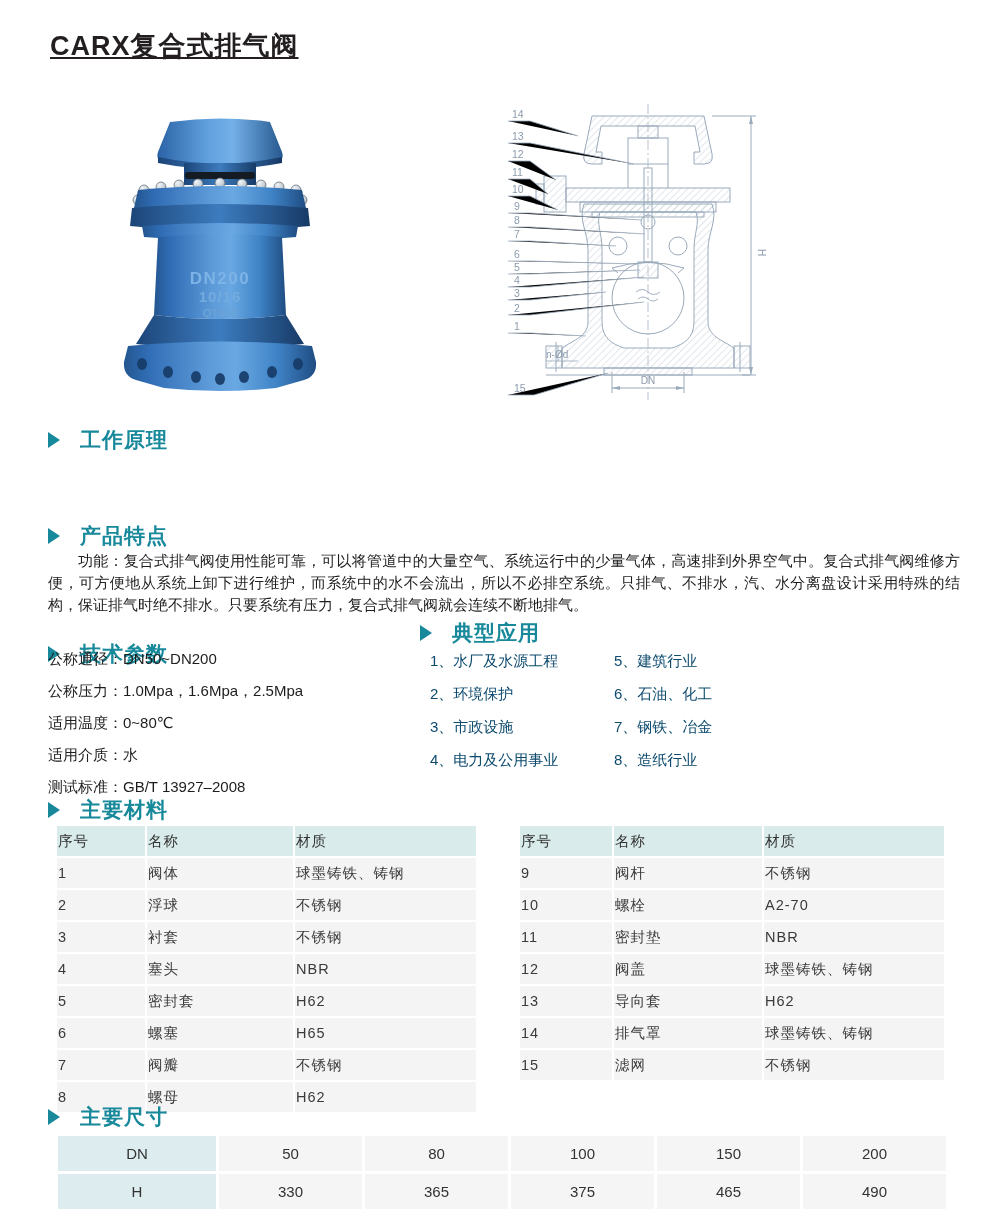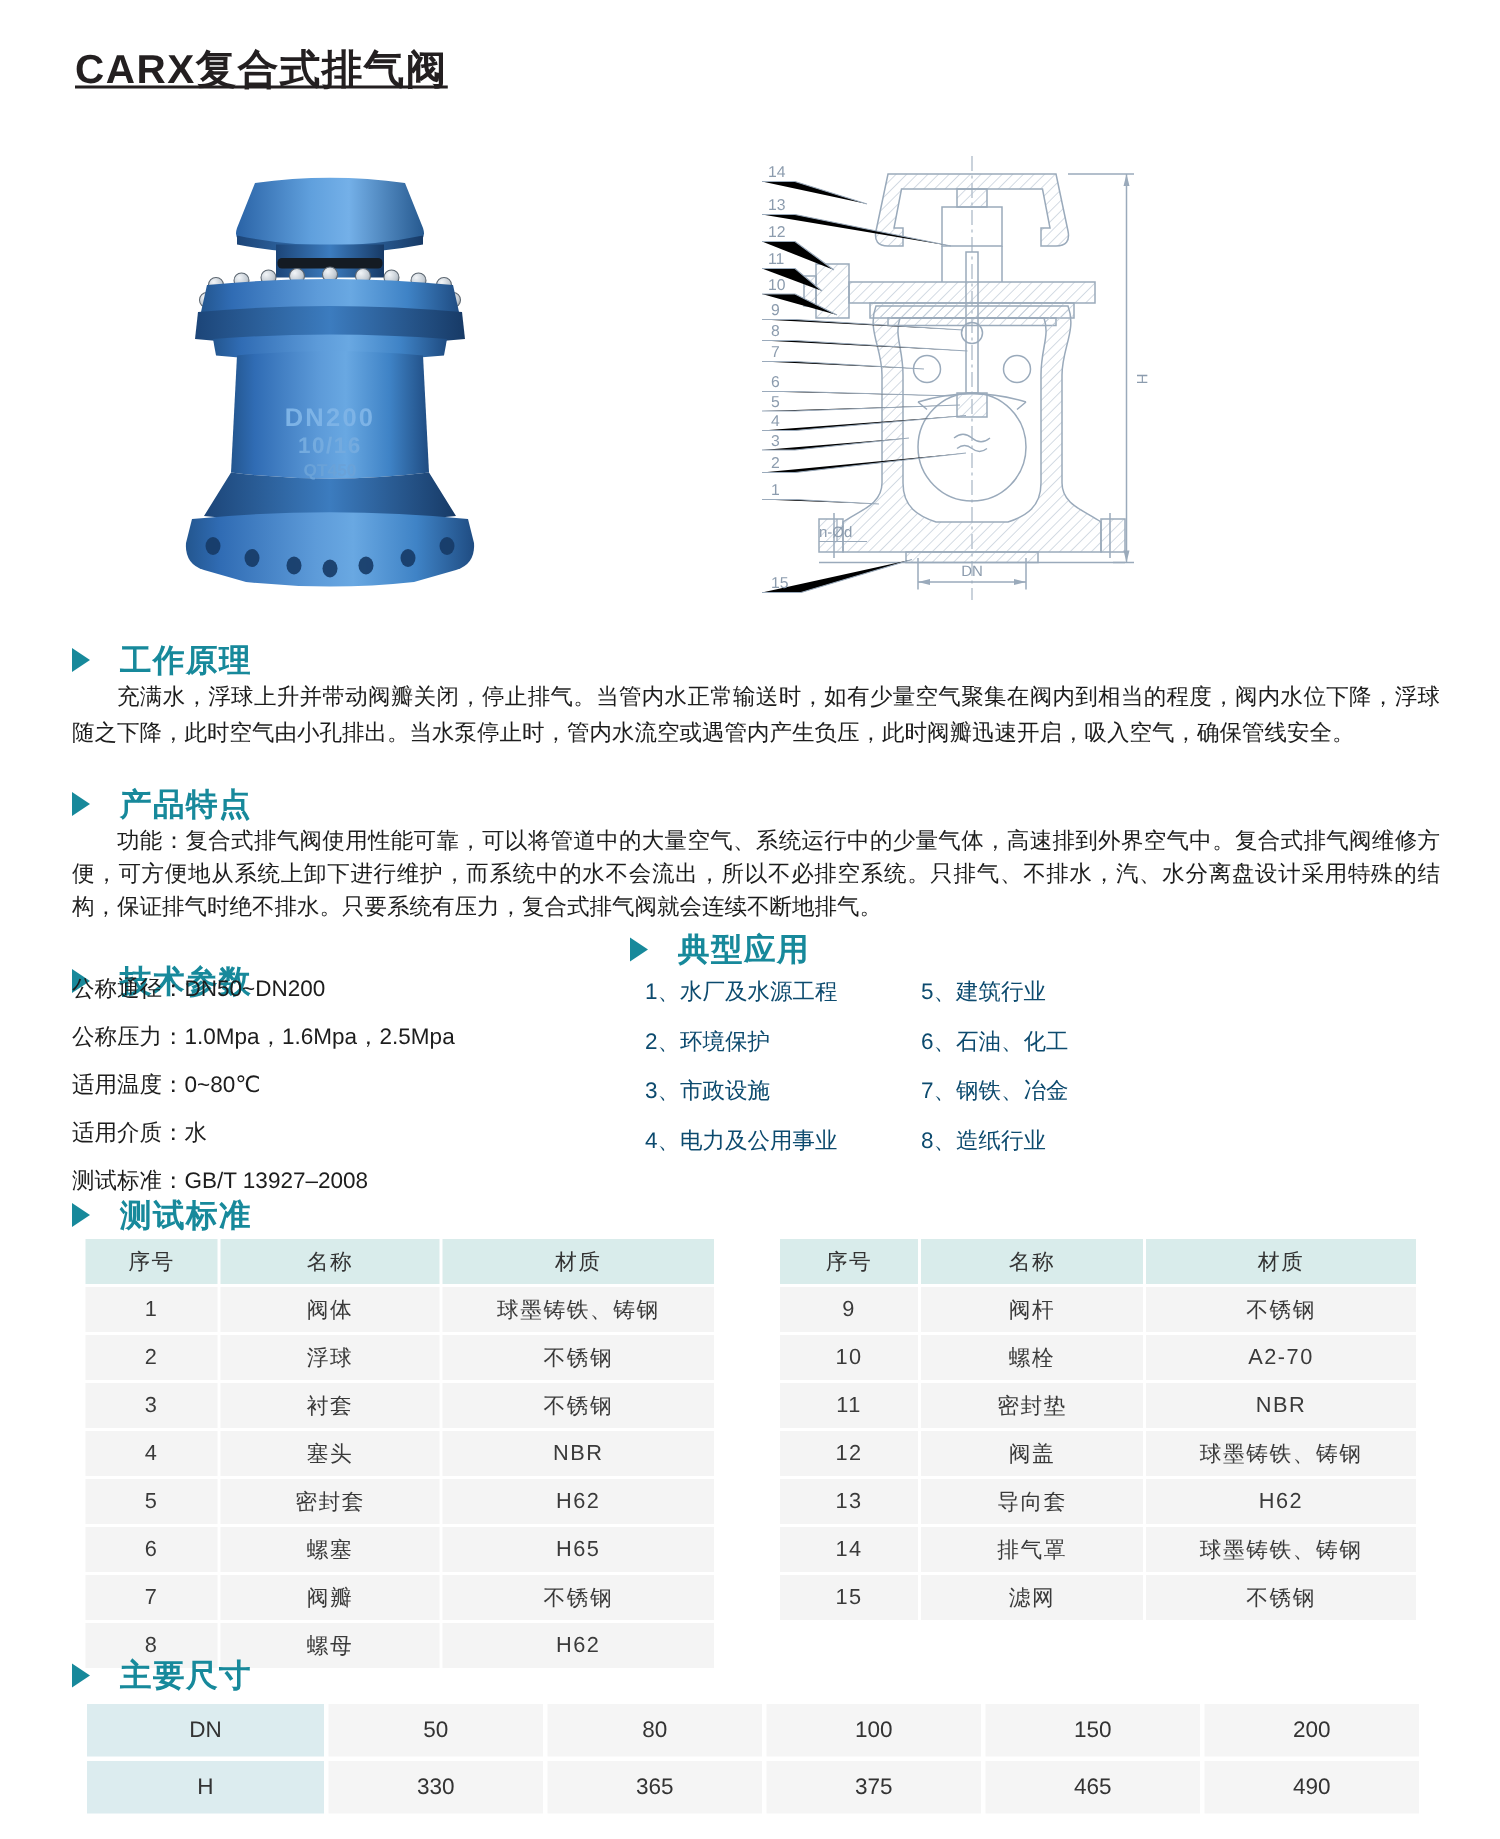--- a/index.html
+++ b/index.html
@@ -13,21 +13,21 @@
   .tri{width:0;height:0;border-left:12px solid #17899b;border-top:8px solid transparent;
         border-bottom:8px solid transparent;}
   .body-text{position:absolute;margin:0;font-size:15px;line-height:24px;color:#1d1d1d;
         text-indent:2em;text-align:justify;}
   .param-list{position:absolute;left:48px;top:650px;font-size:15px;color:#1d1d1d;}
   .param-list .it{margin-bottom:13px;}
   .app-col{position:absolute;top:652px;font-size:15px;color:#0c4a6e;}
   .app-col .it{margin-bottom:14px;}
   table.mat{position:absolute;border-collapse:separate;border-spacing:2px;
         font-size:14.5px;color:#3a3a3a;}
-  table.mat td{text-align:center;background:#f4f4f4;height:28px;letter-spacing:1px;}
+  table.mat td{background:#f4f4f4;height:28px;letter-spacing:1px;}
   table.mat tr.hd td{background:#d9eceb;height:28px;color:#333;}
   table.dims{position:absolute;border-collapse:separate;border-spacing:3px;
         font-size:15px;color:#333;}
   table.dims td{text-align:center;background:#f5f5f5;height:33px;}
   table.dims td.rowhd{background:#dcecef;}
   svg text{font-family:"Liberation Sans","DejaVu Sans",sans-serif;}
 </style>
 </head>
 <body>
 
@@ -205,21 +205,20 @@
         <text x="148" y="284" text-anchor="middle" font-size="10">DN</text>
         <text x="258" y="149" font-size="10" transform="rotate(90,258,149)">H</text>
       </g>
     </svg>
   </div>
 
   <h2 class="sec-head" style="left:48px;top:426px;">
     <span class="tri"></span>
     <span>工作原理</span>
   </h2>
-  <p class="body-text" style="left:48px;top:453px;width:912px;">充满水，浮球上升并带动阀瓣关闭，停止排气。当管内水正常输送时，如有少量空气聚集在阀内到相当的程度，阀内水位下降，浮球随之下降，此时空气由小孔排出。当水泵停止时，管内水流空或遇管内产生负压，此时阀瓣迅速开启，吸入空气，确保管线安全。</p>
 
   <h2 class="sec-head" style="left:48px;top:522px;">
     <span class="tri"></span>
     <span>产品特点</span>
   </h2>
   <p class="body-text" style="left:48px;top:550px;width:912px;line-height:22px;">功能：复合式排气阀使用性能可靠，可以将管道中的大量空气、系统运行中的少量气体，高速排到外界空气中。复合式排气阀维修方便，可方便地从系统上卸下进行维护，而系统中的水不会流出，所以不必排空系统。只排气、不排水，汽、水分离盘设计采用特殊的结构，保证排气时绝不排水。只要系统有压力，复合式排气阀就会连续不断地排气。</p>
 
   <h2 class="sec-head" style="left:48px;top:640px;">
     <span class="tri"></span>
     <span>技术参数</span>
@@ -244,21 +243,21 @@
   </div>
   <div class="app-col" style="left:614px;">
     <div class="it">5、建筑行业</div>
     <div class="it">6、石油、化工</div>
     <div class="it">7、钢铁、冶金</div>
     <div class="it">8、造纸行业</div>
   </div>
 
   <h2 class="sec-head" style="left:48px;top:796px;">
     <span class="tri"></span>
-    <span>测试标准</span>
+    <span>主要材料</span>
   </h2>
 
   <table class="mat" style="left:55px;top:824px;">
     <tbody>
         <tr class="hd">
       <td style="width:86px;">序号</td>
       <td style="width:144px;">名称</td>
       <td style="width:179px;">材质</td>
     </tr>
     <tr>

